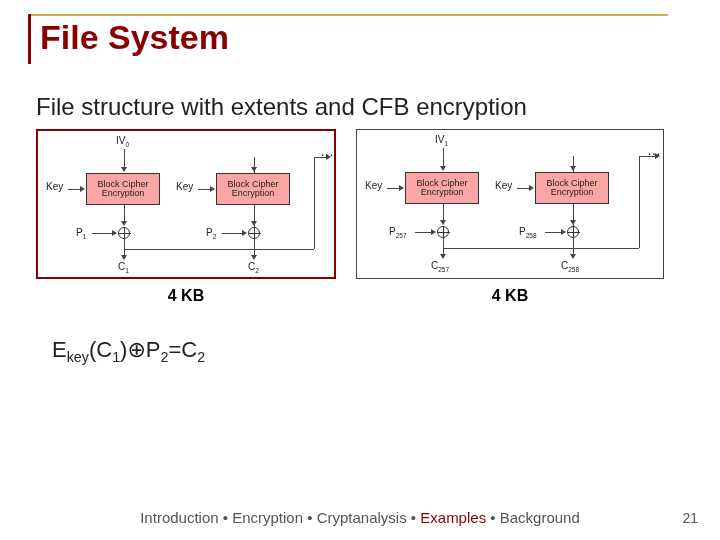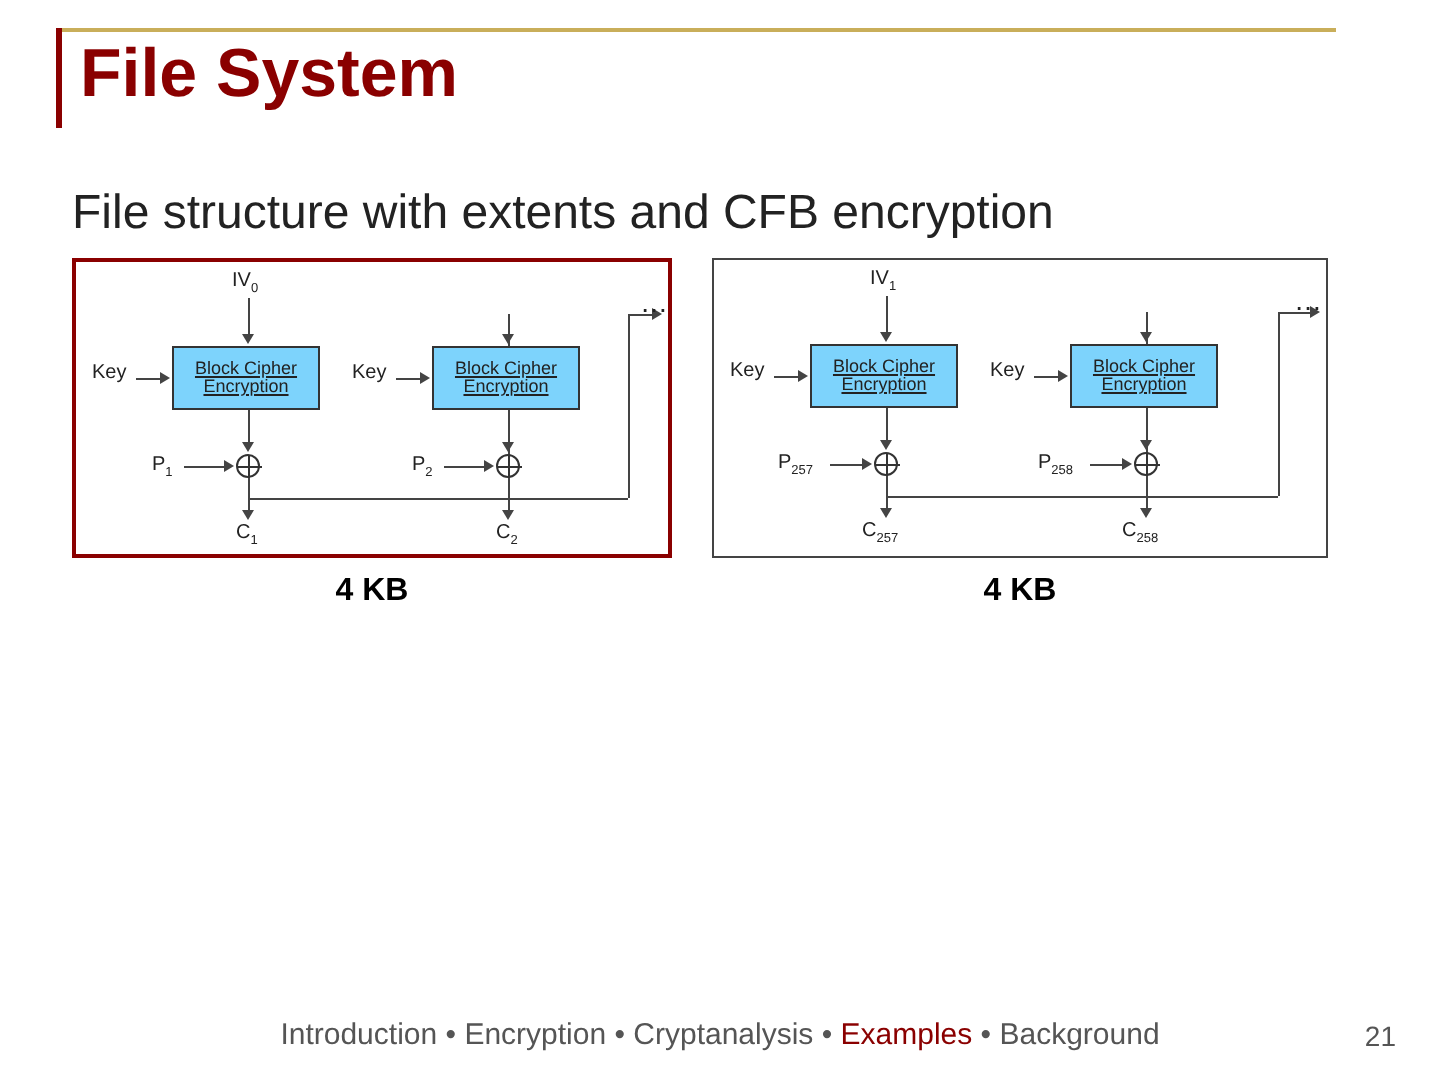--- a/index.html
+++ b/index.html
@@ -54,29 +54,28 @@
     position: relative;
     background: #fff;
   }
   .diagram.highlight { border: 2.5px solid #8a0000; }
   .d1 { width: 300px; }
   .d2 { width: 308px; }
 
   .block {
     position: absolute;
     border: 1px solid #333;
-    background: #7dd3fc;
+    background: #fca5a5;
     font-size: 9px;
     line-height: 1.05;
     text-align: center;
     display: flex;
     flex-direction: column;
     justify-content: center;
     color: #222;
-    text-decoration: underline;
   }
   .lab {
     position: absolute;
     font-size: 10px;
     color: #222;
     text-align: center;
   }
   .xor {
     position: absolute;
     width: 12px; height: 12px;
@@ -282,18 +281,21 @@
     <div class="lab" style="left:290px; top:12px; font-size:14px;">…</div>
   </div>
 </div>
 
 <div class="sizes">
   <div class="size-lab s1">4 KB</div>
   <div class="size-lab s2">4 KB</div>
 </div>
 
 <div class="eqs">
+  <div>
+    <span>E</span><sub>key</sub><span>(C</span><sub>1</sub><span>)⊕P</span><sub>2</sub><span>=C</span><sub>2</sub>
+  </div>
 </div>
 
 <div class="footer">
   <span>Introduction</span><span> • </span><span>Encryption</span><span> • </span><span>Cryptanalysis</span><span> • </span><span class="hl">Examples</span><span> • </span><span>Background</span>
 </div>
 <div class="pagenum">21</div>
 
 </body></html>

